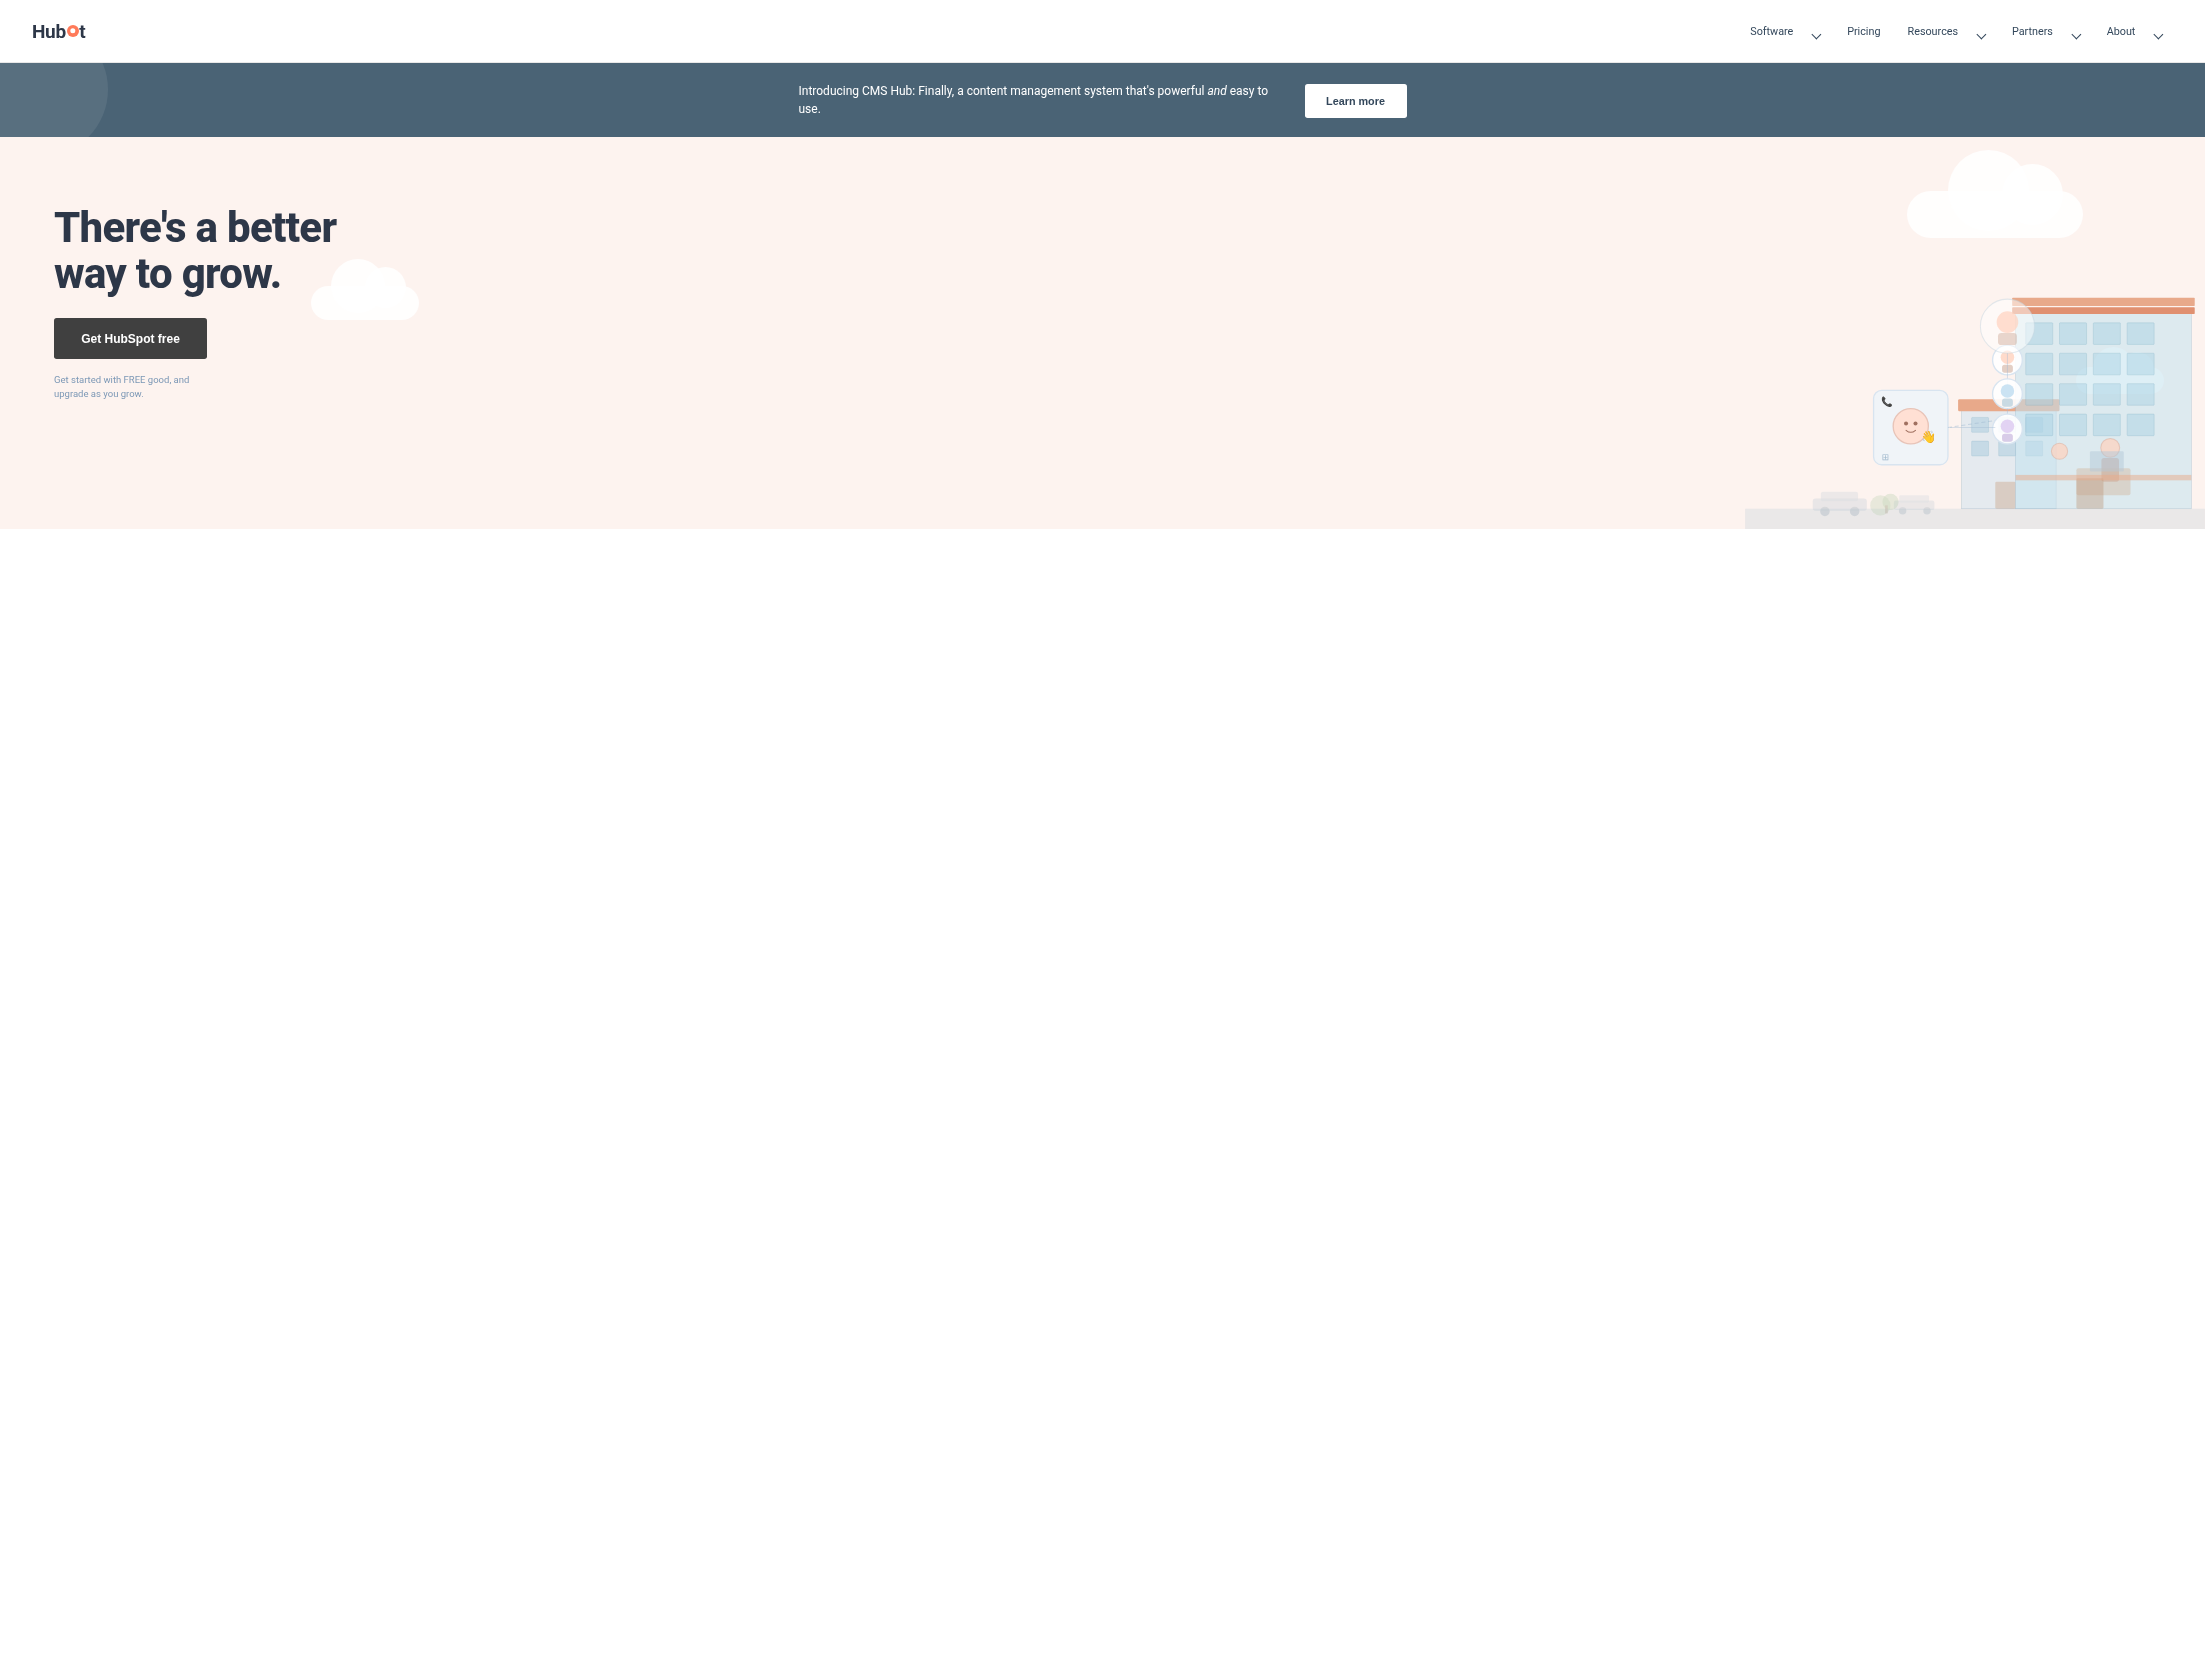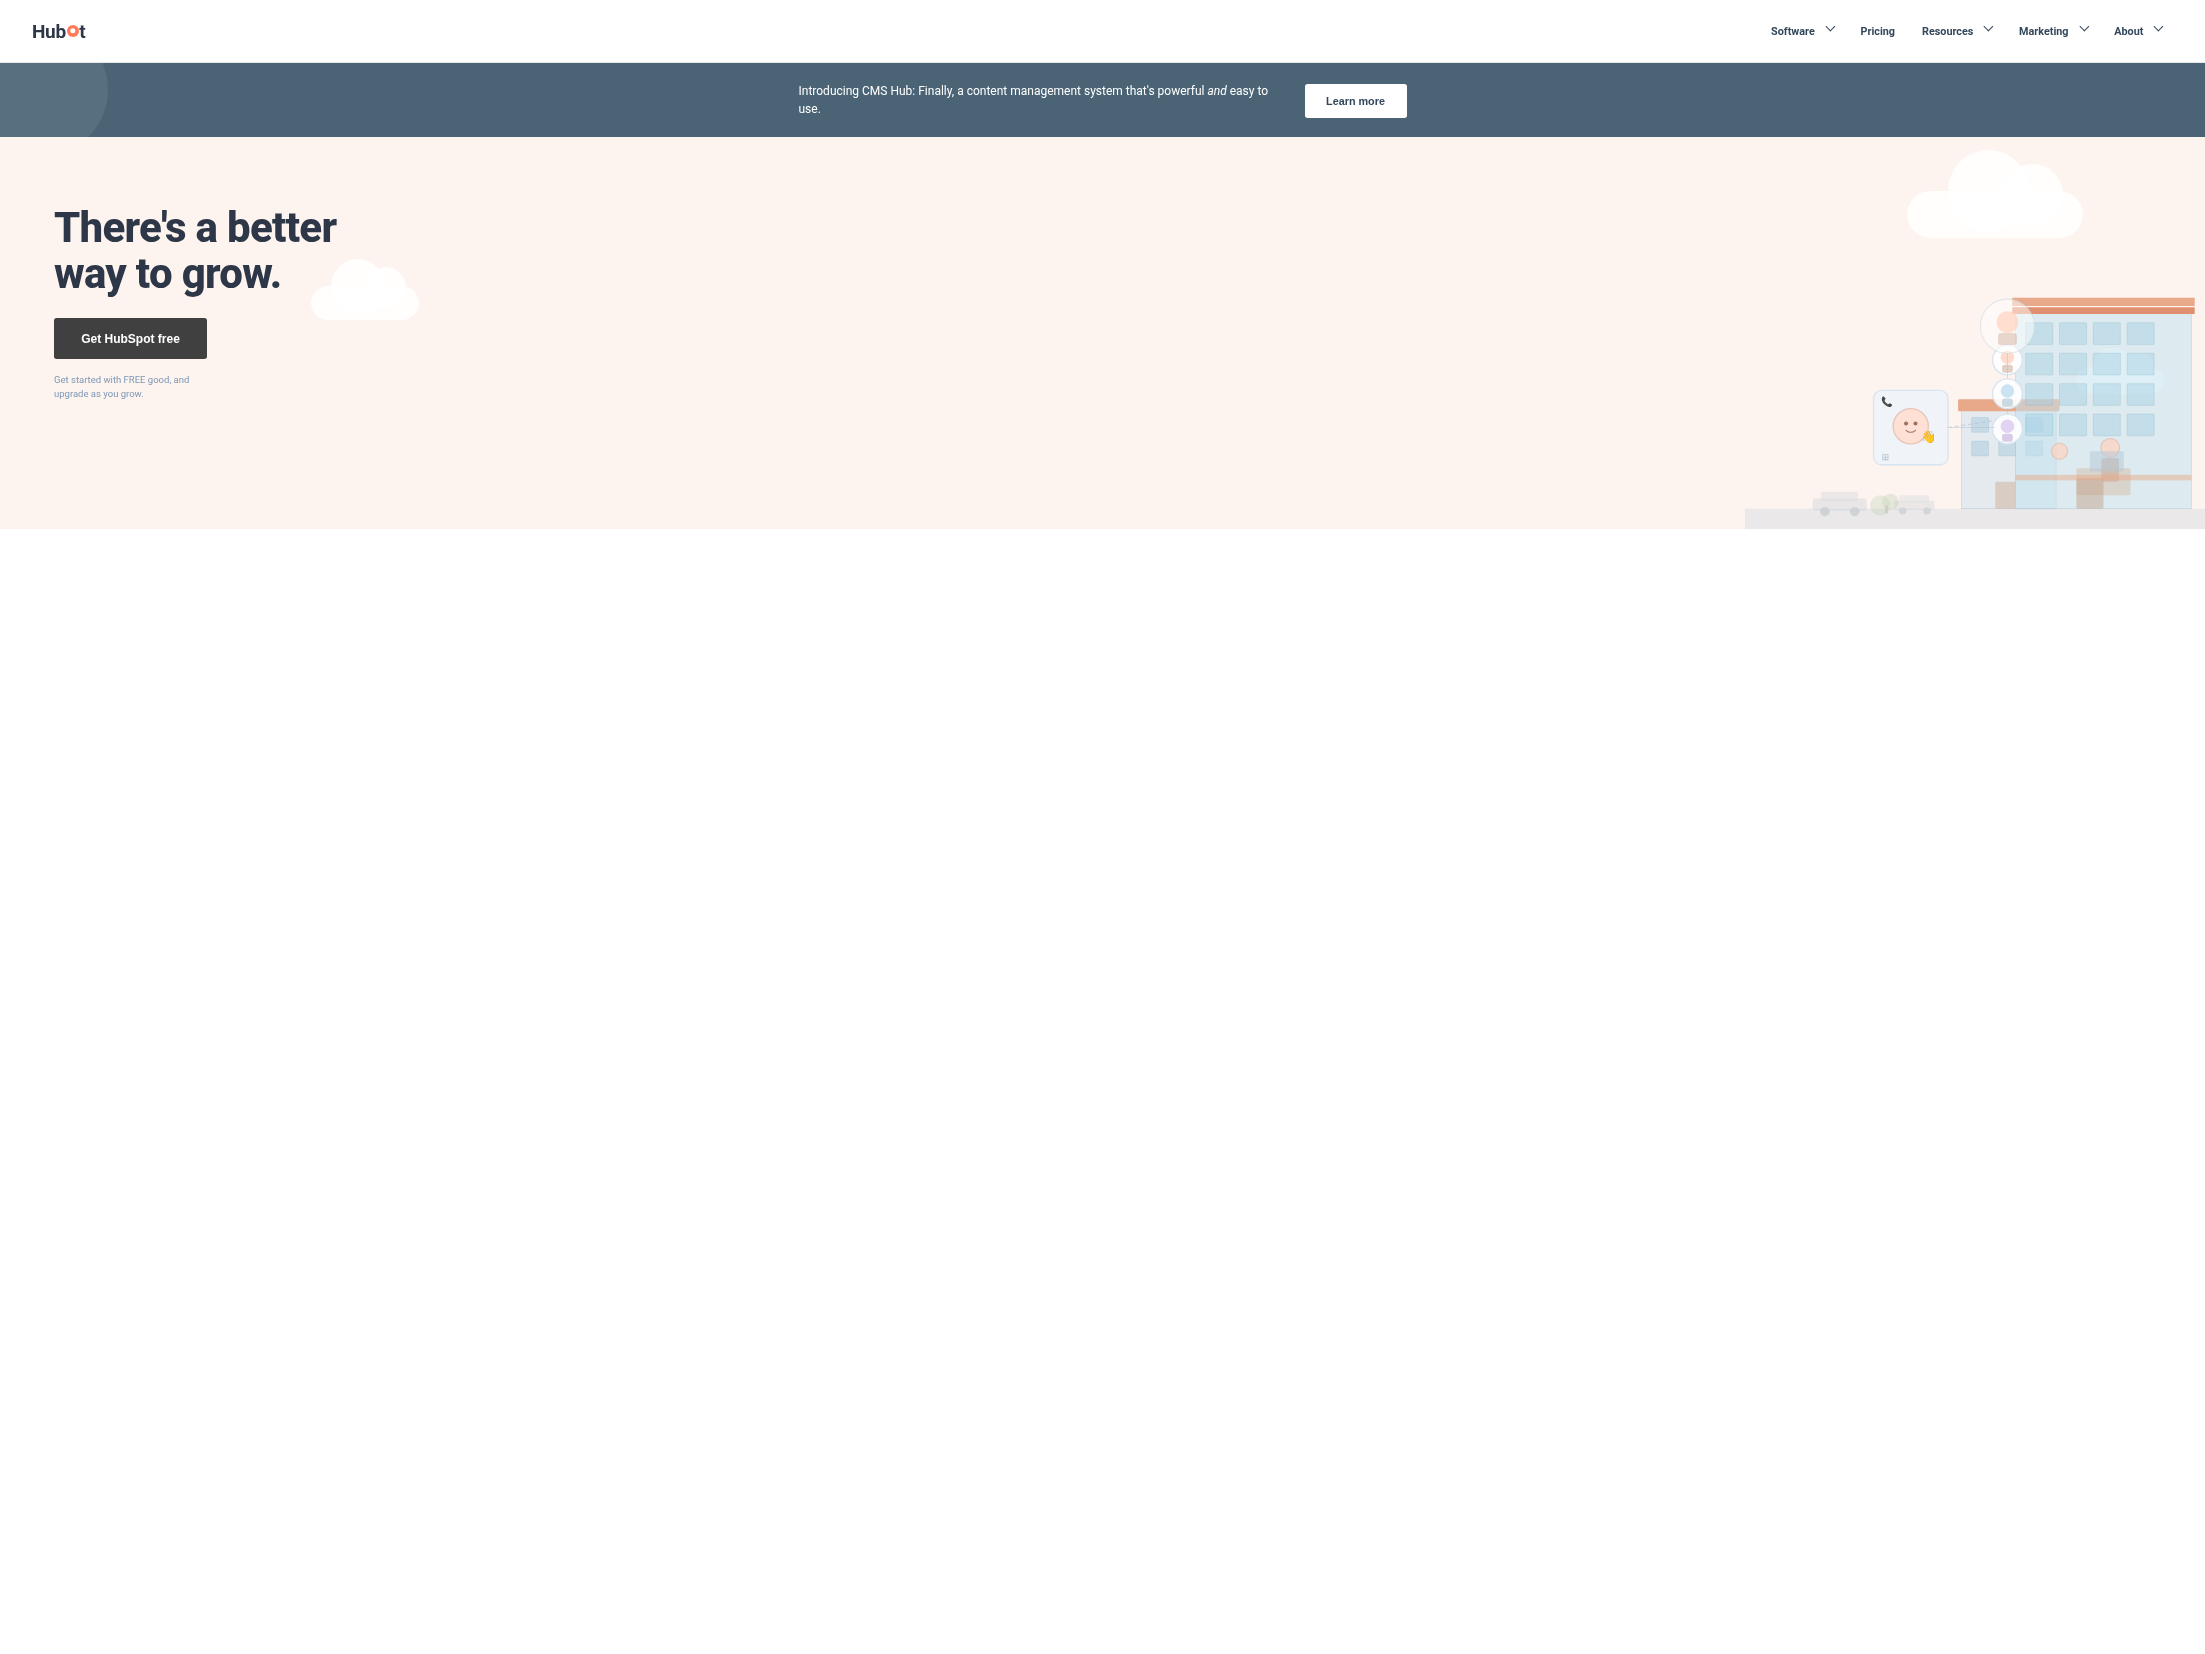--- a/index.html
+++ b/index.html
@@ -70,27 +70,27 @@
       gap: 5.4px;
       list-style: none;
     }
 
     .nav-item {
       position: relative;
     }
 
     .nav-link {
       display: flex;
-      align-items: flex-start;
-      gap: 12px;
+      align-items: flex-end;
+      gap: 20px;
       padding: 5.4px 10.8px;
       font-size: 10.8px;
       color: #33475b;
       text-decoration: none;
-      font-weight: 700;
+      font-weight: 400;
       cursor: pointer;
       border-radius: 2.7px;
       transition: background 0.2s;
     }
 
     .chevron {
       width: 6.8px;
       height: 6.8px;
       border-right: 1.4px solid #33475b;
       border-bottom: 1.4px solid #33475b;
@@ -308,21 +308,21 @@
       </a>
     </li>
     <li class="nav-item">
       <a class="nav-link" href="#">
         <span>Resources</span>
         <span class="chevron"></span>
       </a>
     </li>
     <li class="nav-item">
       <a class="nav-link" href="#">
-        <span>Marketing</span>
+        <span>Partners</span>
         <span class="chevron"></span>
       </a>
     </li>
     <li class="nav-item">
       <a class="nav-link" href="#">
         <span>About</span>
         <span class="chevron"></span>
       </a>
     </li>
   </ul>

